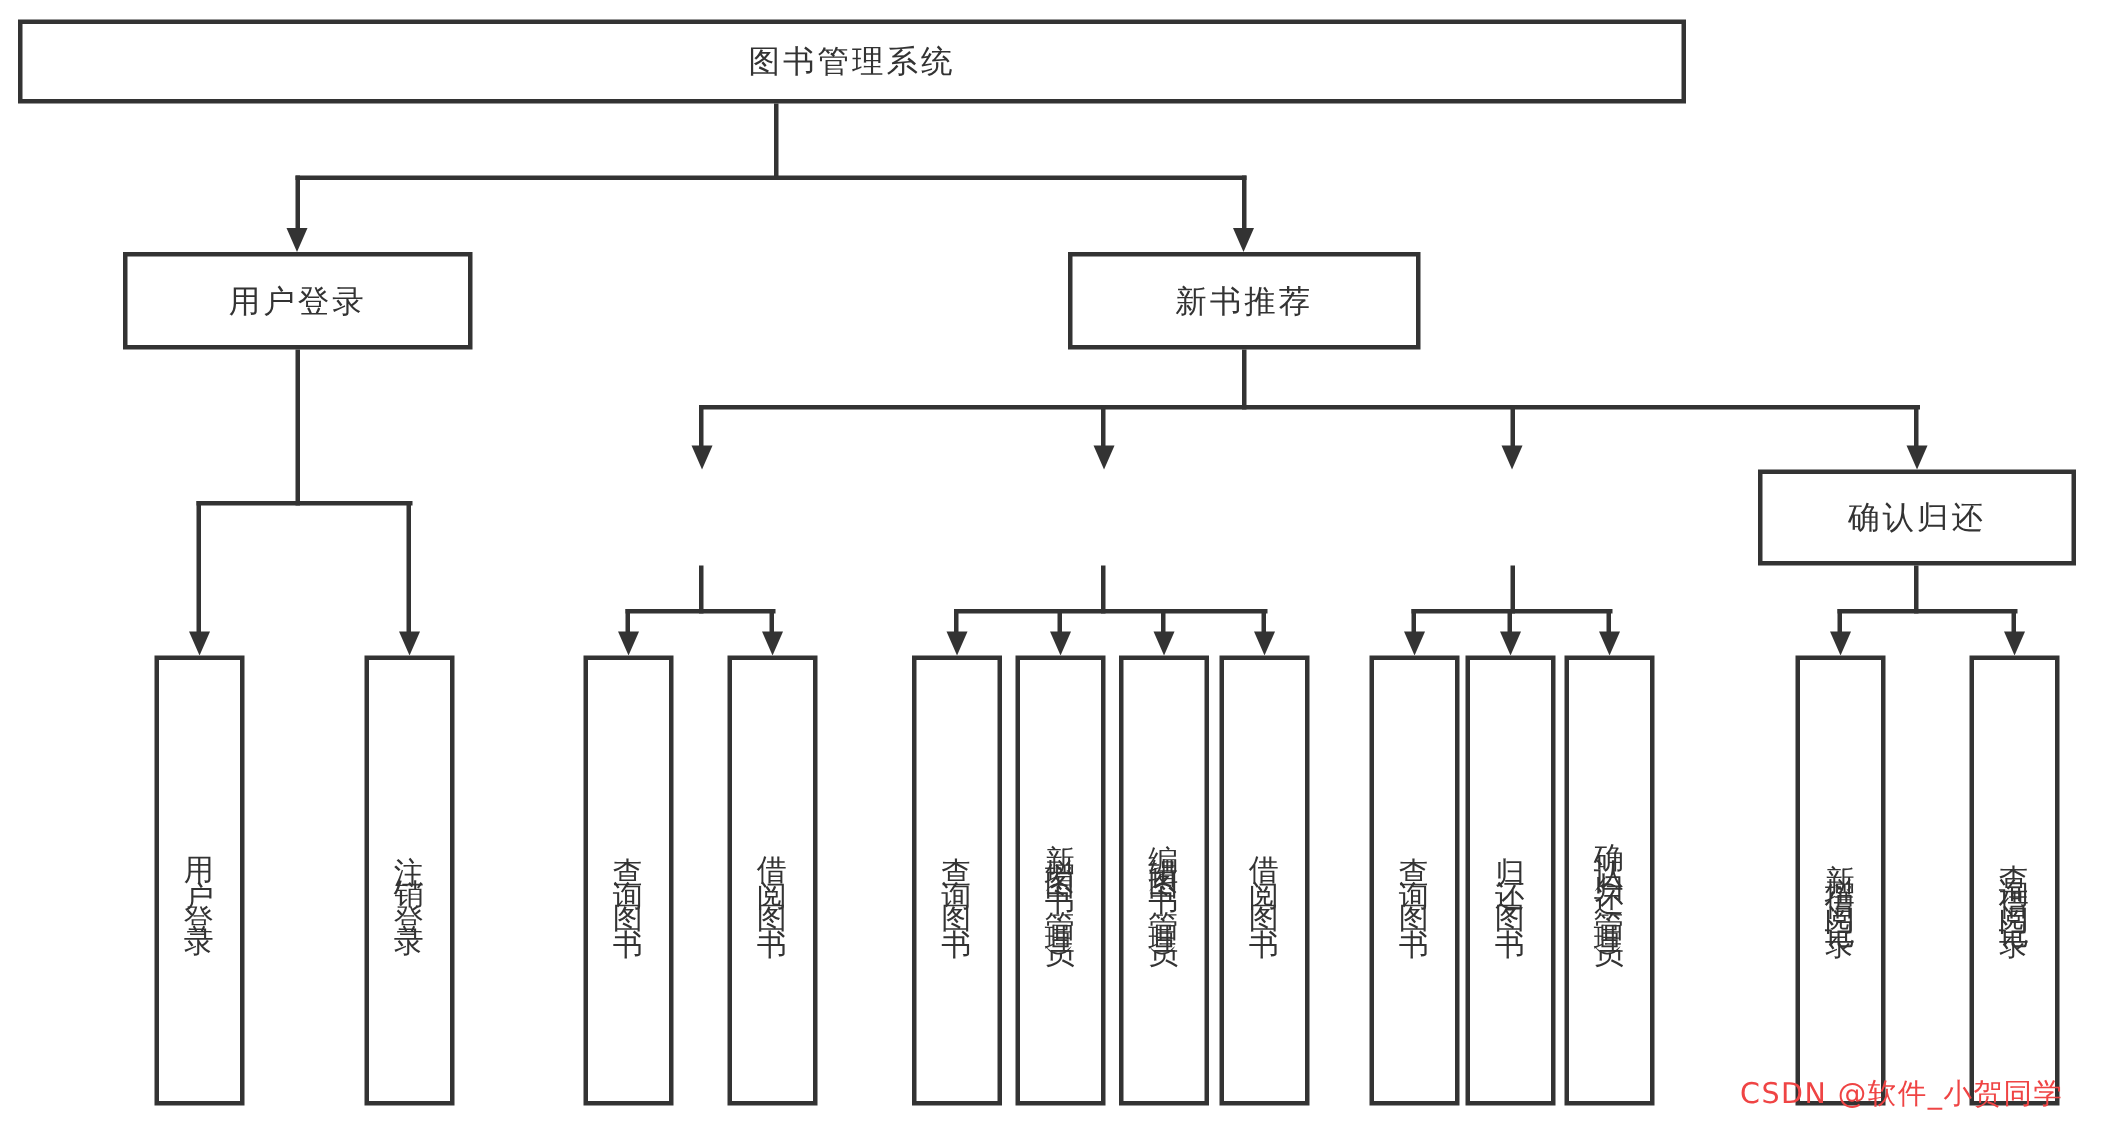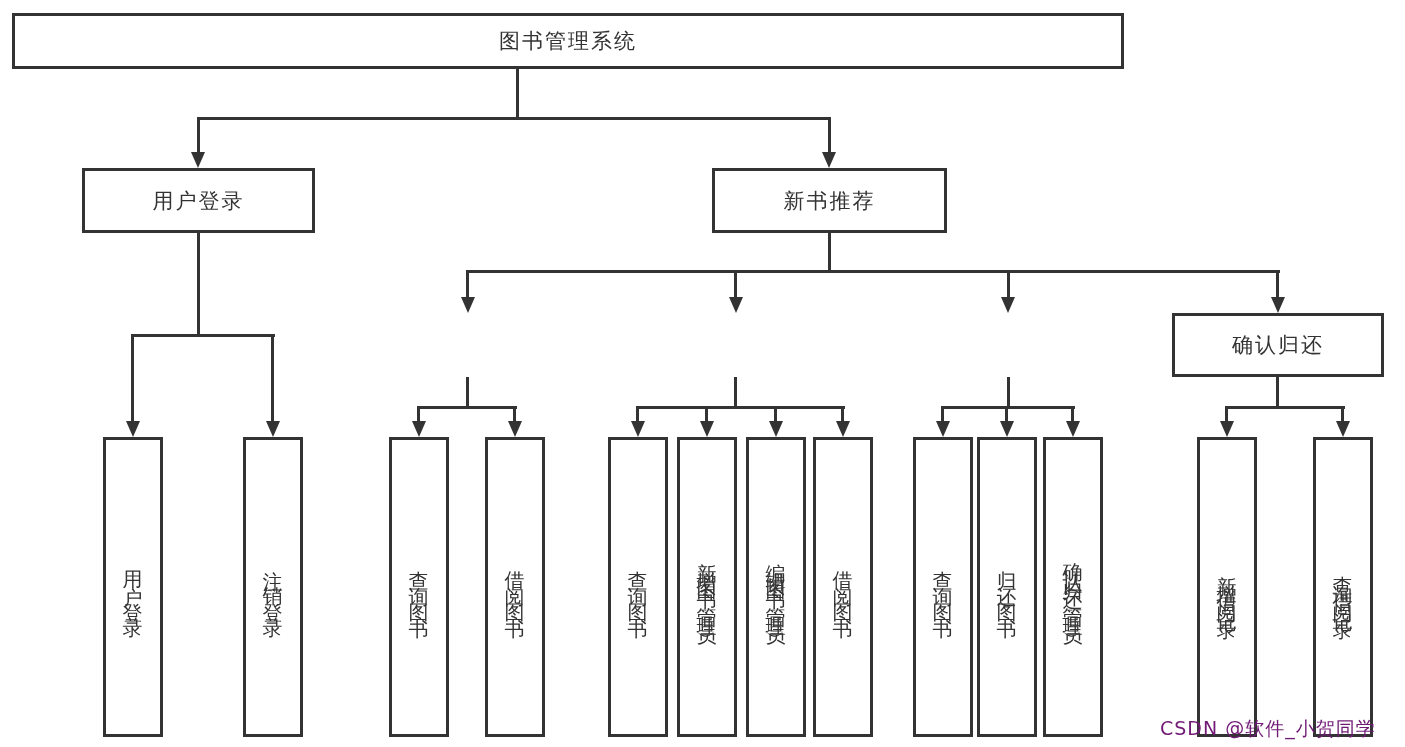--- a/index.html
+++ b/index.html
@@ -18,21 +18,21 @@
     font-size:20px;letter-spacing:9px;line-height:1;white-space:nowrap;
   }
   .vnode span.sp{letter-spacing:16px;}
   .ln{position:absolute;background:#333333;}
   .arrow{
     position:absolute;width:0;height:0;
     border-left:7px solid transparent;border-right:7px solid transparent;
     border-top:16px solid #333333;
   }
   .wm{
-    position:absolute;left:1160px;top:716px;font-size:19px;color:#701a75;
+    position:absolute;left:1160px;top:716px;font-size:19px;color:#ef4444;
     letter-spacing:1px;white-space:nowrap;
   }
 </style>
 </head>
 <body>
 
 <div id="canvas">
 
   <div class="node" style="left:12px;top:13px;width:1112px;height:56px">
     <span class="hlabel">图书管理系统</span>

